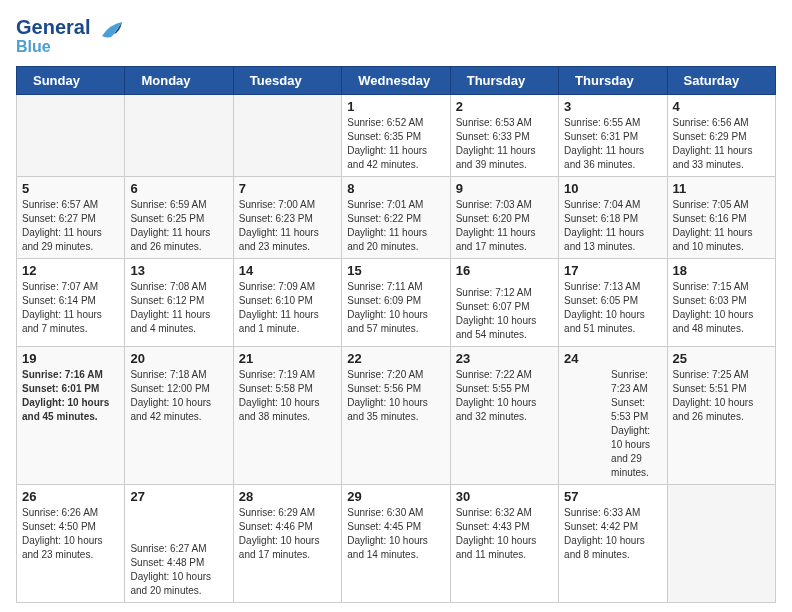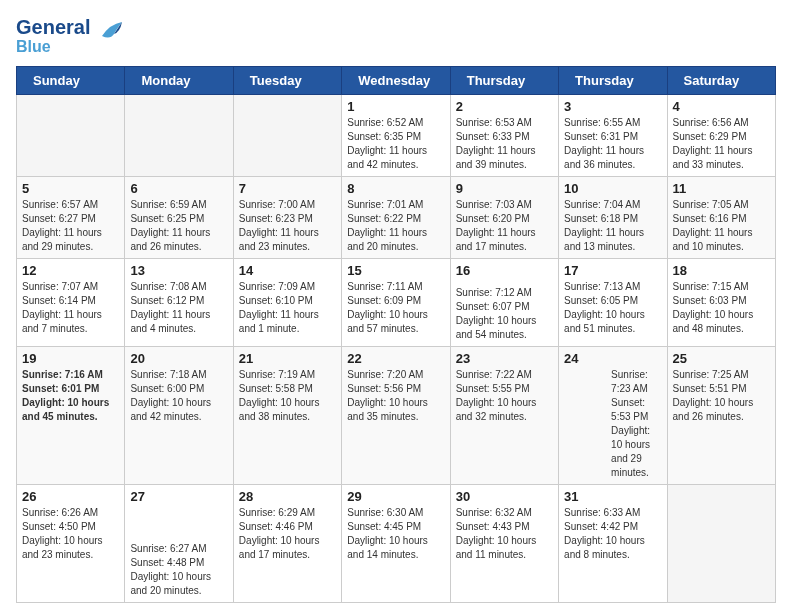--- a/index.html
+++ b/index.html
@@ -245,21 +245,21 @@
         <td>
           <span class="day-number">19</span>
           <div class="day-info" style="white-space: pre-line; font-weight: bold;">Sunrise: 7:16 AM
 Sunset: 6:01 PM
 Daylight: 10 hours
 and 45 minutes.</div>
         </td>
         <td>
           <span class="day-number">20</span>
           <div class="day-info" style="white-space: pre-line;">Sunrise: 7:18 AM
-Sunset: 6:00 PM
+Sunset: 12:00 PM
 Daylight: 10 hours
 and 42 minutes.</div>
         </td>
         <td>
           <span class="day-number">21</span>
           <div class="day-info" style="white-space: pre-line;">Sunrise: 7:19 AM
 Sunset: 5:58 PM
 Daylight: 10 hours
 and 38 minutes.</div>
         </td>
@@ -322,21 +322,21 @@
 and 14 minutes.</div>
         </td>
         <td>
           <span class="day-number">30</span>
           <div class="day-info" style="white-space: pre-line;">Sunrise: 6:32 AM
 Sunset: 4:43 PM
 Daylight: 10 hours
 and 11 minutes.</div>
         </td>
         <td>
-          <span class="day-number">31</span>
+          <span class="day-number">57</span>
           <div class="day-info" style="white-space: pre-line;">Sunrise: 6:33 AM
 Sunset: 4:42 PM
 Daylight: 10 hours
 and 8 minutes.</div>
         </td>
         <td class="empty"></td>
       </tr>
     </tbody>
 </table>
 

